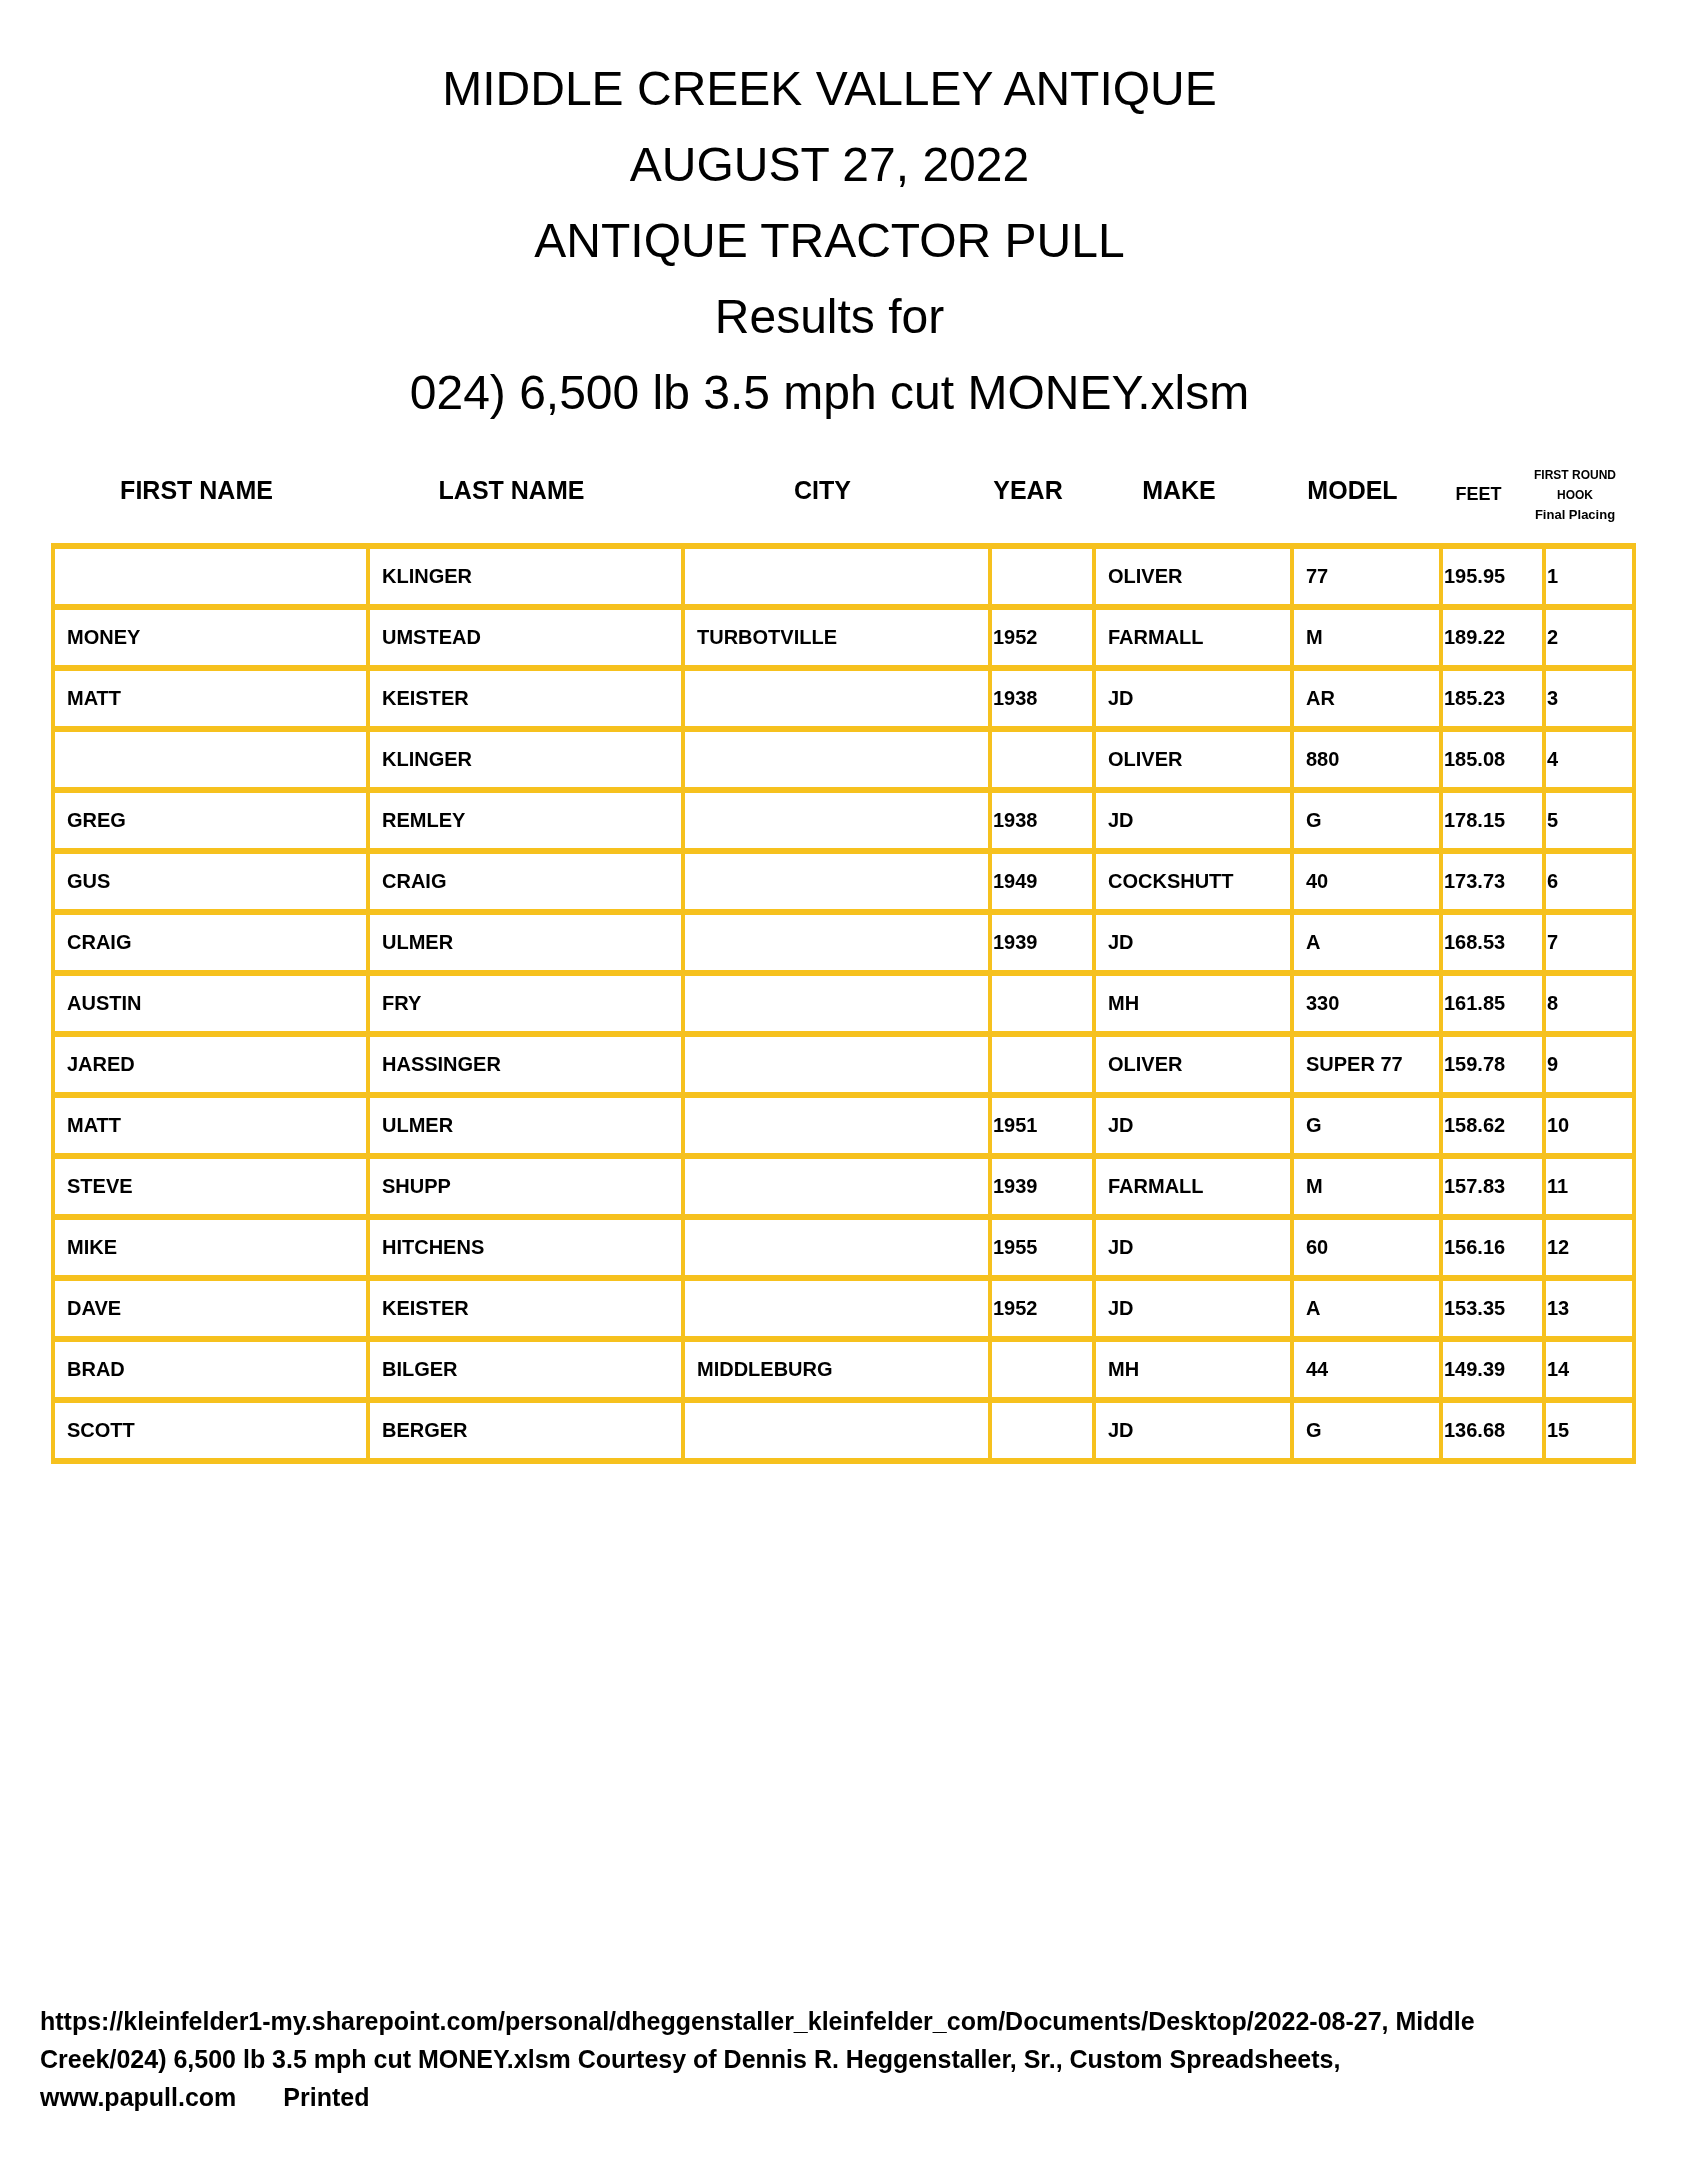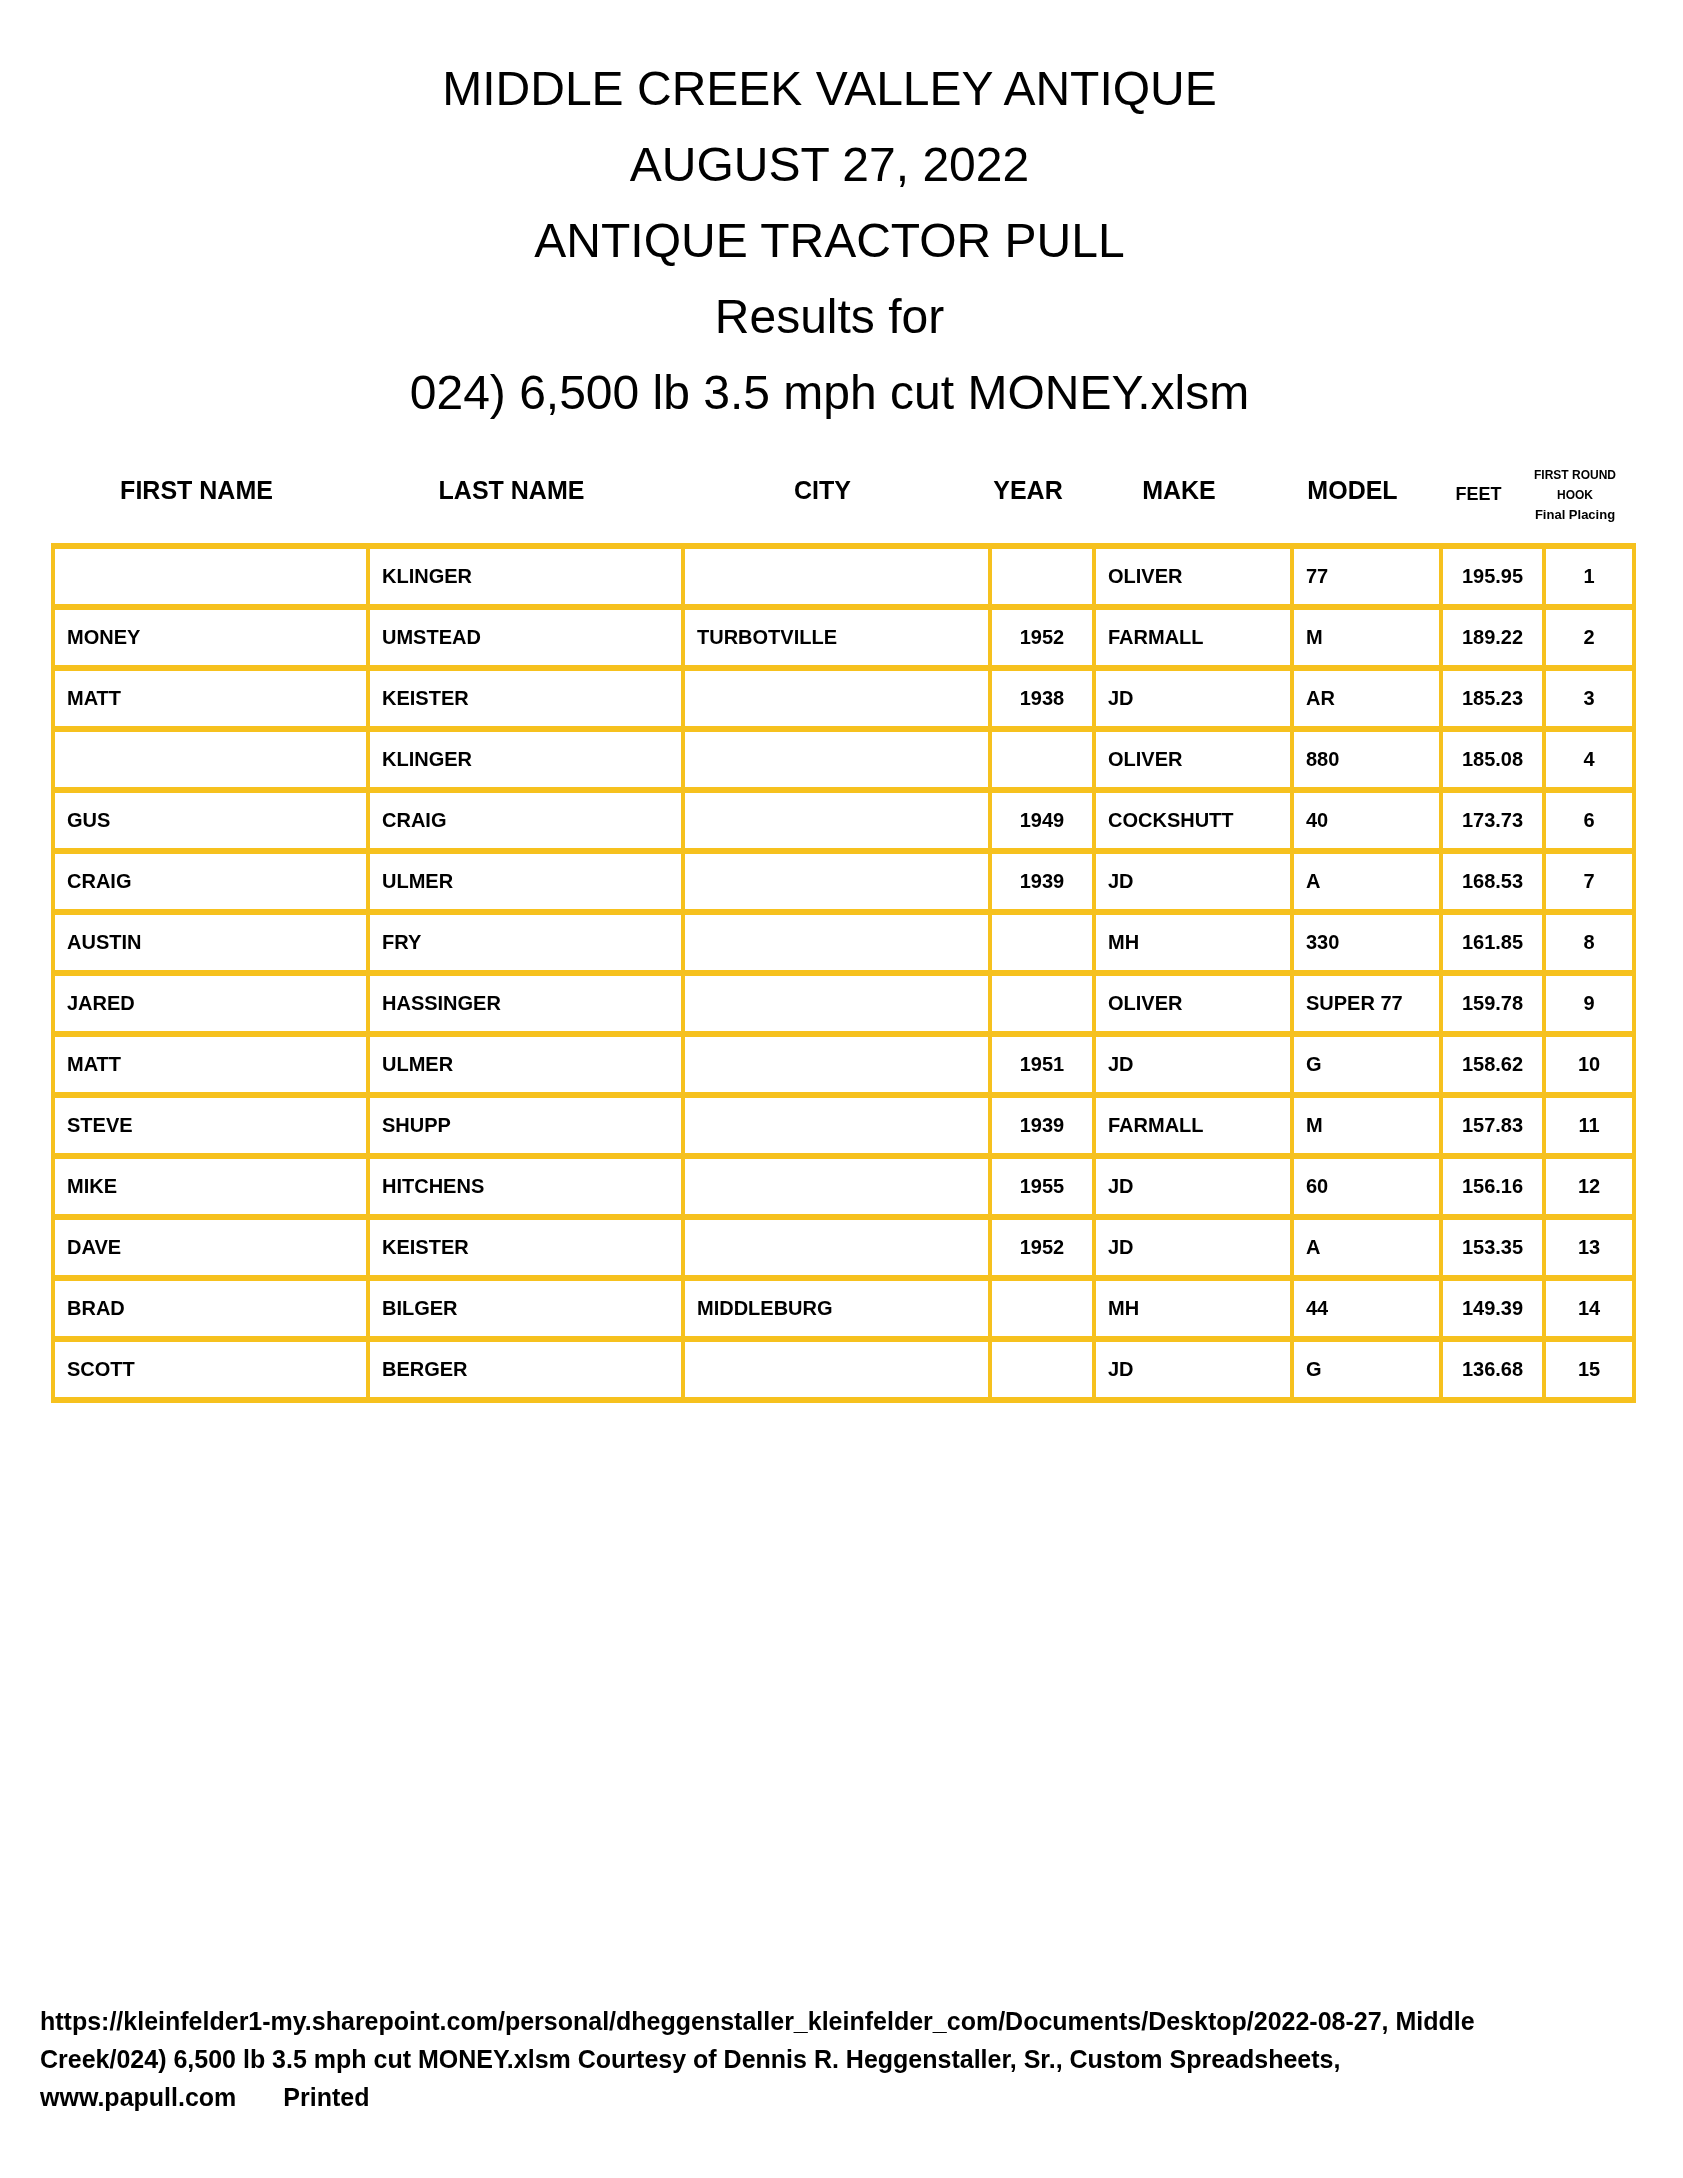--- a/index.html
+++ b/index.html
@@ -58,21 +58,21 @@
     border-right: 4px solid var(--gold);
     border-top: 6px solid var(--gold);
     border-bottom: 6px solid var(--gold);
     height: 53px;
     font-weight: bold; font-size: 20px;
     vertical-align: middle;
     white-space: nowrap; overflow: hidden;
     background: #ffffff;
   }
   td.al { text-align: left; padding-left: 12px; }
-  td.ac { text-align: center; }
+  td.ac { }
 
   :root { --gold: #f6c11e; }
 
   
   .footer {
     position: absolute; left: 40px; top: 2002px; width: 1614px;
     font-weight: bold; font-size: 25px; line-height: 38px;
   }
   .footer .printed { margin-left: 47px; }
 </style>
@@ -150,20 +150,30 @@
     <td class="al"></td>
     <td class="al">KLINGER</td>
     <td class="al"></td>
     <td class="ac"></td>
     <td class="al">OLIVER</td>
     <td class="al">880</td>
     <td class="ac">185.08</td>
     <td class="ac">4</td>
   </tr>
         <tr>
+    <td class="al">GREG</td>
+    <td class="al">REMLEY</td>
+    <td class="al"></td>
+    <td class="ac">1938</td>
+    <td class="al">JD</td>
+    <td class="al">G</td>
+    <td class="ac">178.15</td>
+    <td class="ac">5</td>
+  </tr>
+        <tr>
     <td class="al">GUS</td>
     <td class="al">CRAIG</td>
     <td class="al"></td>
     <td class="ac">1949</td>
     <td class="al">COCKSHUTT</td>
     <td class="al">40</td>
     <td class="ac">173.73</td>
     <td class="ac">6</td>
   </tr>
         <tr>

